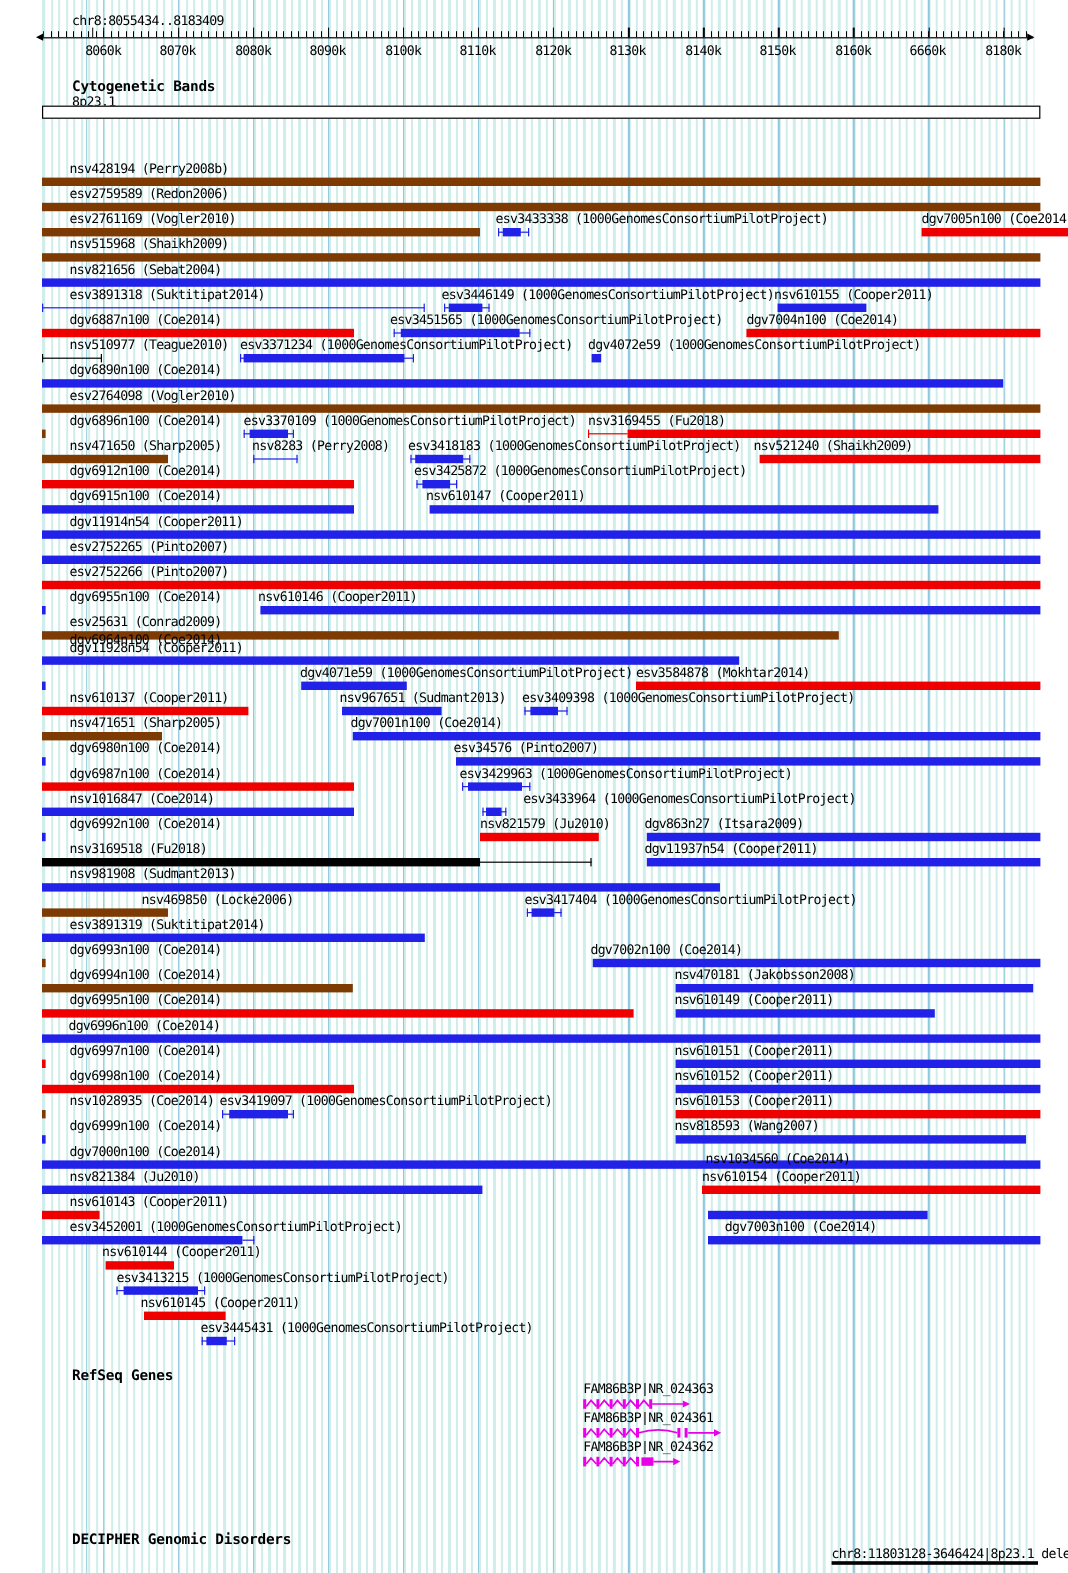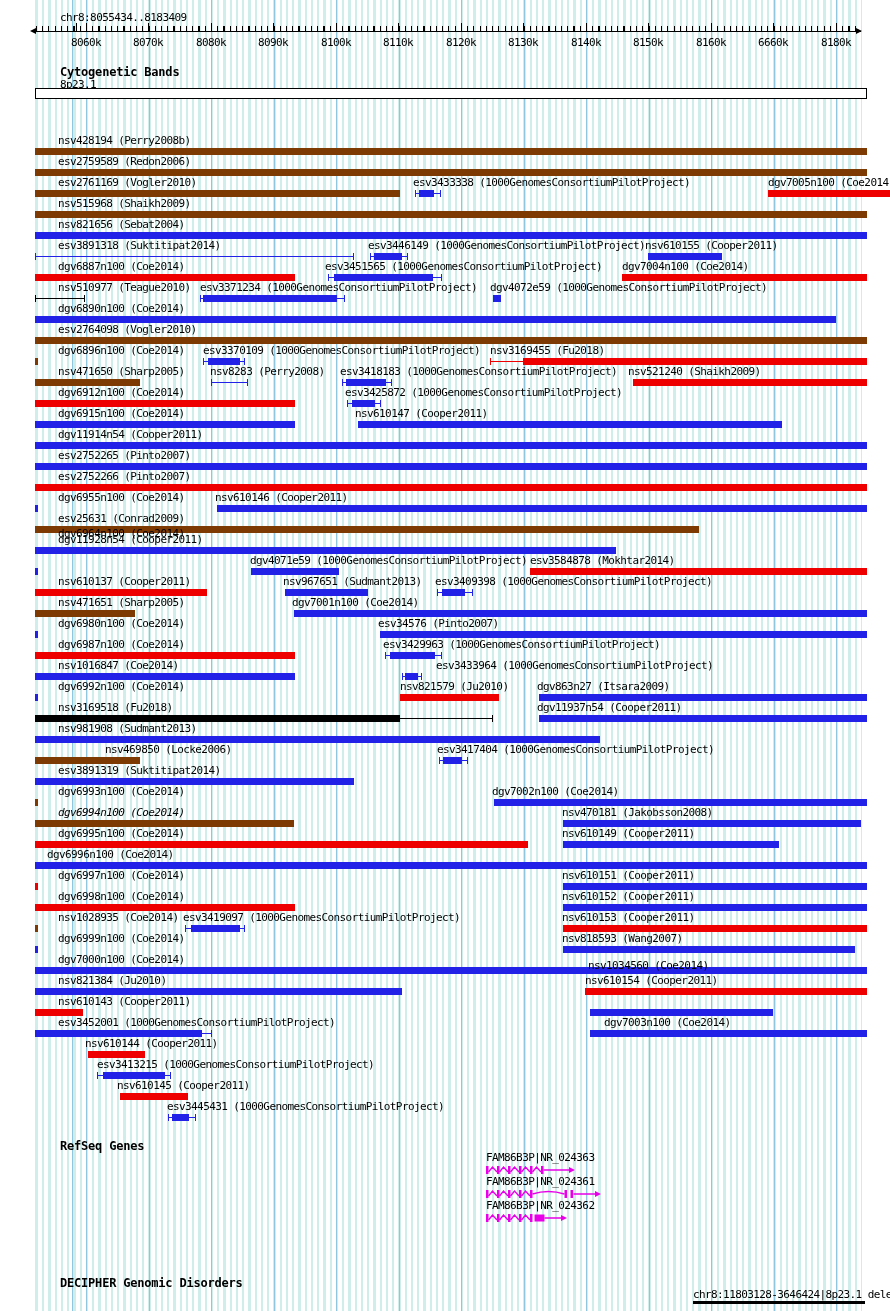--- a/index.html
+++ b/index.html
@@ -214,42 +214,42 @@
       <div class="lbl" style="left: 537px; top: 681px;">dgv863n27 (Itsara2009)</div>
       <div class="bar" style="left: 539px; top: 694px; width: 328px; background: rgb(33, 33, 232);"></div>
       <div class="lbl" style="left: 58px; top: 702px;">nsv3169518 (Fu2018)</div>
       <div class="bar" style="left: 35px; top: 715px; width: 365px; background: rgb(0, 0, 0);"></div>
       <div class="hline" style="left: 400px; top: 718px; width: 93px; background: rgb(0, 0, 0);"></div>
       <div class="vtick" style="left: 492px; top: 715px; background: rgb(0, 0, 0);"></div>
       <div class="lbl" style="left: 537px; top: 702px;">dgv11937n54 (Cooper2011)</div>
       <div class="bar" style="left: 539px; top: 715px; width: 328px; background: rgb(33, 33, 232);"></div>
       <div class="lbl" style="left: 58px; top: 723px;">nsv981908 (Sudmant2013)</div>
       <div class="bar" style="left: 35px; top: 736px; width: 565px; background: rgb(33, 33, 232);"></div>
-      <div class="lbl" style="left: 58px; top: 744px; padding-left: 47px;">nsv469850 (Locke2006)</div>
+      <div class="lbl" style="left: 71px; top: 744px; padding-left: 47px;">nsv469850 (Locke2006)</div>
       <div class="bar" style="left: 35px; top: 757px; width: 105px; background: rgb(125, 58, 3);"></div>
       <div class="lbl" style="left: 437px; top: 744px;">esv3417404 (1000GenomesConsortiumPilotProject)</div>
       <div class="hline" style="left: 439px; top: 760px; width: 29px; background: rgb(33, 33, 232);"></div>
       <div class="vtick" style="left: 439px; top: 757px; background: rgb(33, 33, 232);"></div>
       <div class="vtick" style="left: 467px; top: 757px; background: rgb(33, 33, 232);"></div>
       <div class="boxbar" style="left: 443px; top: 757px; width: 19px; background: rgb(33, 33, 232);"></div>
       <div class="lbl" style="left: 58px; top: 765px;">esv3891319 (Suktitipat2014)</div>
       <div class="bar" style="left: 35px; top: 778px; width: 319px; background: rgb(33, 33, 232);"></div>
       <div class="lbl" style="left: 58px; top: 786px;">dgv6993n100 (Coe2014)</div>
       <div class="bar" style="left: 35px; top: 799px; width: 3px; background: rgb(125, 58, 3);"></div>
       <div class="lbl" style="left: 492px; top: 786px;">dgv7002n100 (Coe2014)</div>
       <div class="bar" style="left: 494px; top: 799px; width: 373px; background: rgb(33, 33, 232);"></div>
-      <div class="lbl" style="left: 58px; top: 807px; font-style: italic;">dgv6994n100 (Coe2014)</div>
+      <div class="lbl" style="left: 58px; top: 807px;">dgv6994n100 (Coe2014)</div>
       <div class="bar" style="left: 35px; top: 820px; width: 259px; background: rgb(125, 58, 3);"></div>
       <div class="lbl" style="left: 562px; top: 807px;">nsv470181 (Jakobsson2008)</div>
       <div class="bar" style="left: 563px; top: 820px; width: 298px; background: rgb(33, 33, 232);"></div>
       <div class="lbl" style="left: 58px; top: 828px;">dgv6995n100 (Coe2014)</div>
       <div class="bar" style="left: 35px; top: 841px; width: 493px; background: rgb(238, 0, 0);"></div>
       <div class="lbl" style="left: 562px; top: 828px;">nsv610149 (Cooper2011)</div>
       <div class="bar" style="left: 563px; top: 841px; width: 216px; background: rgb(33, 33, 232);"></div>
-      <div class="lbl" style="left: 47px; top: 849px;">dgv6996n100 (Coe2014)</div>
+      <div class="lbl" style="left: 57px; top: 849px;">dgv6996n100 (Coe2014)</div>
       <div class="bar" style="left: 35px; top: 862px; width: 832px; background: rgb(33, 33, 232);"></div>
       <div class="lbl" style="left: 58px; top: 870px;">dgv6997n100 (Coe2014)</div>
       <div class="bar" style="left: 35px; top: 883px; width: 3px; background: rgb(238, 0, 0);"></div>
       <div class="lbl" style="left: 562px; top: 870px;">nsv610151 (Cooper2011)</div>
       <div class="bar" style="left: 563px; top: 883px; width: 304px; background: rgb(33, 33, 232);"></div>
       <div class="lbl" style="left: 58px; top: 891px;">dgv6998n100 (Coe2014)</div>
       <div class="bar" style="left: 35px; top: 904px; width: 260px; background: rgb(238, 0, 0);"></div>
       <div class="lbl" style="left: 562px; top: 891px;">nsv610152 (Cooper2011)</div>
       <div class="bar" style="left: 563px; top: 904px; width: 304px; background: rgb(33, 33, 232);"></div>
       <div class="lbl" style="left: 58px; top: 912px;">nsv1028935 (Coe2014)</div>

